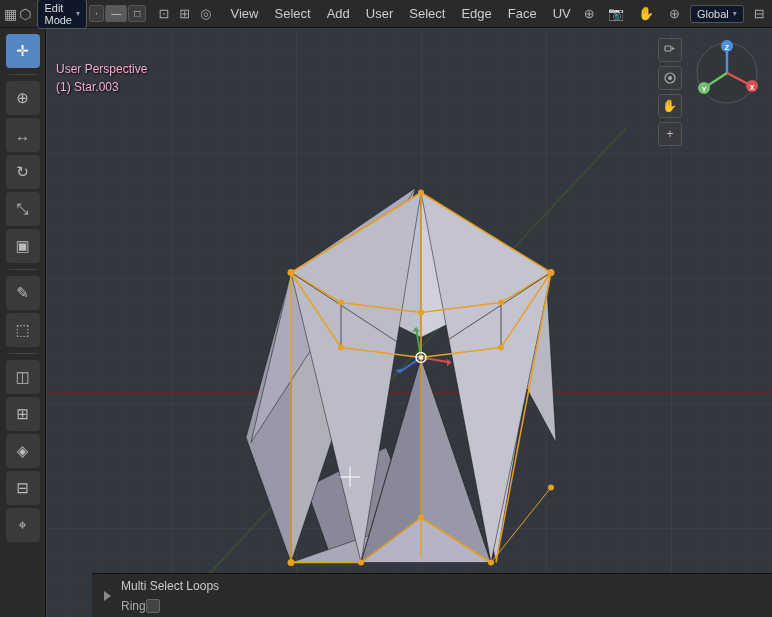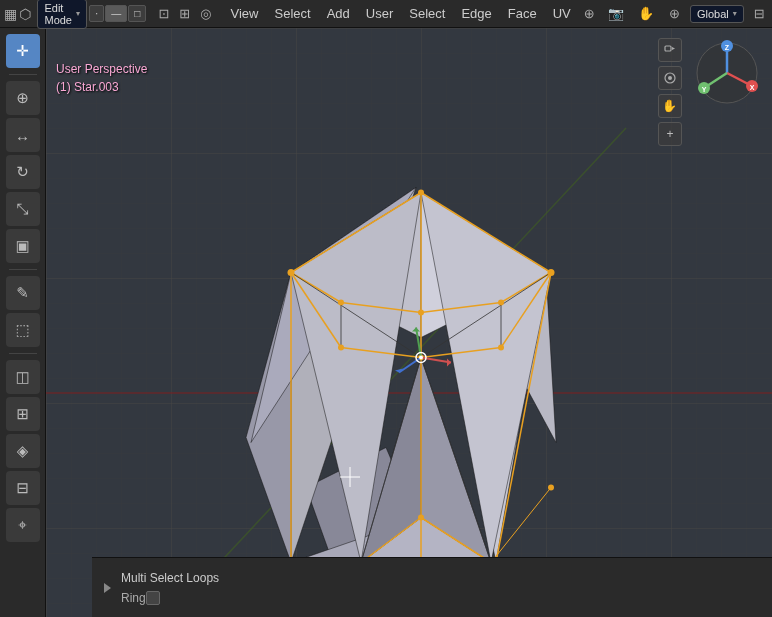--- a/index.html
+++ b/index.html
@@ -215,21 +215,21 @@
       pointer-events: none;
       transform: translate(-50%, -50%);
     }
 
     
     #bottom-panel {
       position: absolute;
       bottom: 0;
       left: 46px;
       right: 0;
-      height: 60px;
+      height: 44px;
       background: #2a2a2a;
       border-top: 1px solid #111;
       display: flex;
       align-items: center;
       padding: 0 12px;
       gap: 10px;
     }
     .panel-triangle {
       width: 0;
       height: 0;

